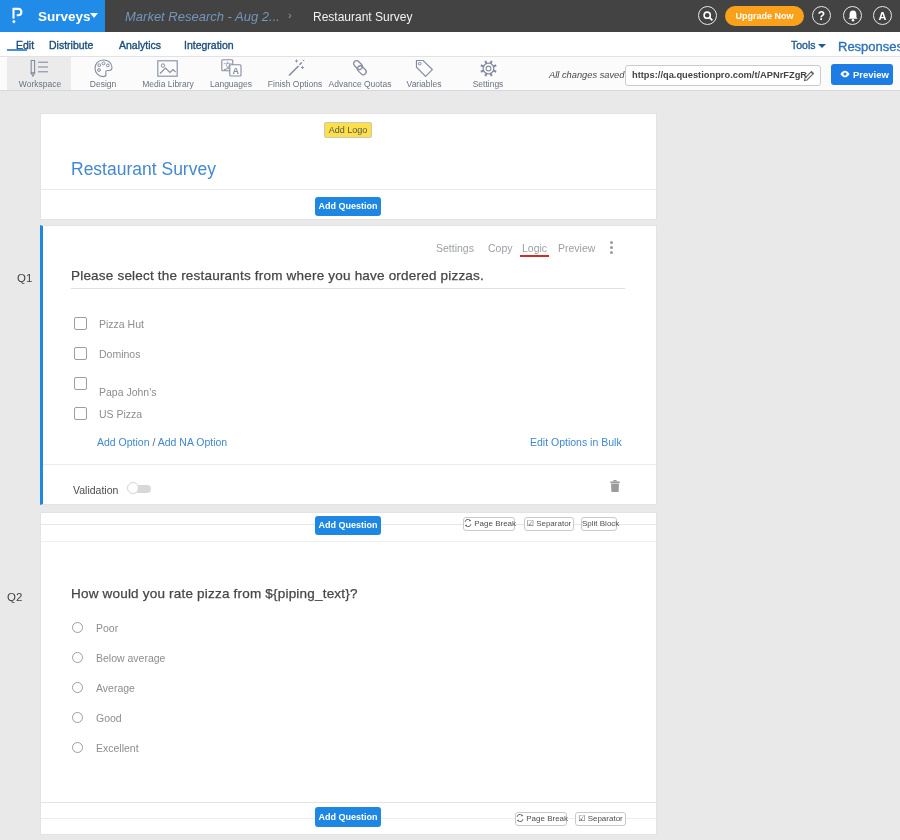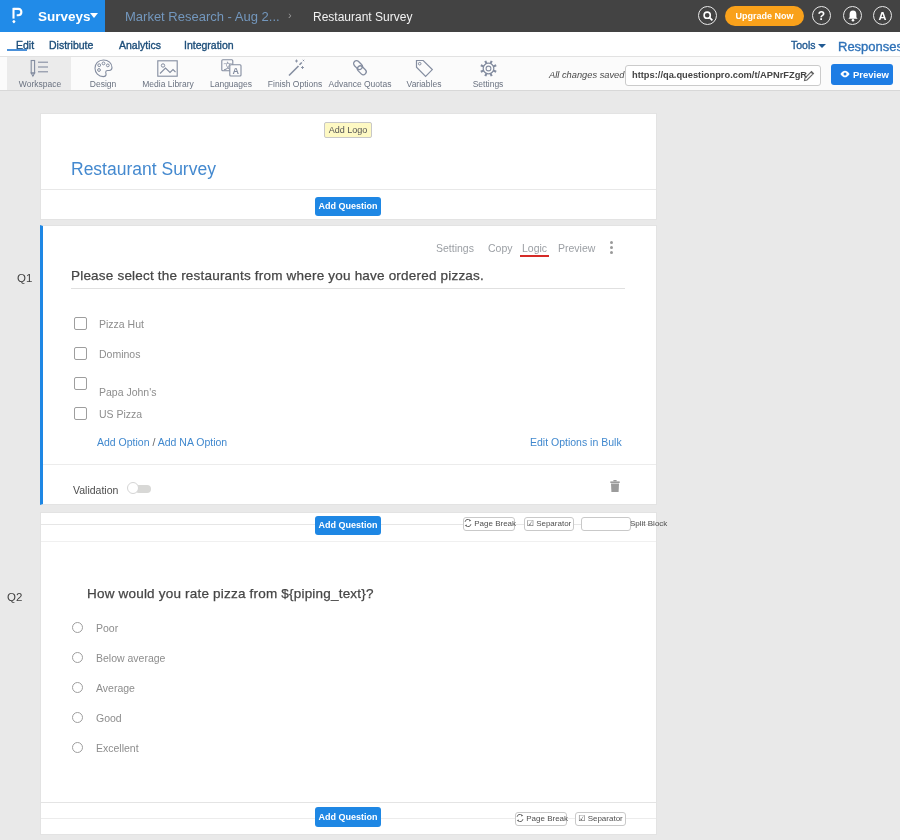--- a/index.html
+++ b/index.html
@@ -32,21 +32,21 @@
 
 <div class="abs topbar"></div>
 <div class="abs logoarea"></div>
 <svg class="abs" style="left:12px; top:7px;" width="12" height="17" viewBox="0 0 12 17">
   <path d="M1.5 1.9 L6.3 1.9 C8.6 1.9 9.4 3.5 9.4 5.1 C9.4 6.8 8.2 8.3 6.3 8.3 L4.7 8.3" fill="none" stroke="#ffffff" stroke-width="2.1"></path>
   <path d="M1.5 0.9 L1.5 11.6" fill="none" stroke="#ffffff" stroke-width="2.1"></path>
   <rect x="0.6" y="13.3" width="2.6" height="2.6" rx="0.7" fill="#ffffff" transform="rotate(45 1.9 14.6)"></rect>
 </svg>
 <div class="abs" style="left:38px; top:9px; color:#fff; font-size:13.5px;font-weight:bold;">Surveys</div>
 <div class="abs" style="left:90px; top:13px; width:0; height:0; border-left:4.5px solid transparent; border-right:4.5px solid transparent; border-top:5px solid #fff;"></div>
-<div class="abs crumb1" style="left:125px; top:9px;">Market Research - Aug 2...</div>
+<div class="abs crumb1" style="left:125px; top:9px;font-style:italic;">Market Research - Aug 2...</div>
 <div class="abs" style="left:288px; top:9px; color:#9a9a9a; font-size:11px;">›</div>
 <div class="abs crumb2" style="left:313px; top:10px;">Restaurant Survey</div>
 
 <div class="abs circ" style="left:698px;"></div>
 <svg class="abs" style="left:703px; top:11px;" width="11" height="11" viewBox="0 0 11 11">
   <circle cx="4.2" cy="4.2" r="3.1" fill="none" stroke="#fff" stroke-width="1.6"></circle>
   <line x1="6.6" y1="6.6" x2="9.4" y2="9.4" stroke="#fff" stroke-width="1.8"></line>
 </svg>
 <div class="abs" style="left:725px; top:6px; width:79px; height:20px; background:#f9a11b; border-radius:10px; color:#fff; font-size:9px; font-weight:700; text-align:center; line-height:20px;">Upgrade Now</div>
 <div class="abs circ" style="left:812px; font-size:12px; font-weight:700; line-height:18px;">?</div>
@@ -159,21 +159,21 @@
 <svg class="abs" style="left:840px; top:70px;" width="10" height="8" viewBox="0 0 10 8">
   <path d="M0.4 4 C2 1.4 3.5 0.7 5 0.7 C6.5 0.7 8 1.4 9.6 4 C8 6.6 6.5 7.3 5 7.3 C3.5 7.3 2 6.6 0.4 4 Z" fill="#fff"></path>
   <circle cx="5" cy="4" r="1.5" fill="#1e7de4"></circle>
 </svg>
 <div class="abs" style="left:853px; top:69px; color:#fff; font-size:9.5px; font-weight:700;">Preview</div>
 
 <div class="abs qlabel" style="left:17px; top:272px;">Q1</div>
 <div class="abs qlabel" style="left:7px; top:591px;">Q2</div>
 
 <div class="abs card" style="left:40px; top:113px; width:617px; height:107px;"></div>
-<div class="abs" style="left:324px; top:122px; width:48px; height:16px; background:#fef9c3; border:1px solid #c8c8c8; border-radius:2px; font-size:9px; color:#555; text-align:center; line-height:14px;">Add Logo</div>
+<div class="abs" style="left:324px; top:122px; width:48px; height:16px; background:#fde047; border:1px solid #c8c8c8; border-radius:2px; font-size:9px; color:#555; text-align:center; line-height:14px;">Add Logo</div>
 <div class="abs" style="left:71px; top:159px; font-size:17.5px; color:#4489cf;">Restaurant Survey</div>
 <div class="abs hline" style="left:41px; top:189px; width:615px;"></div>
 <div class="abs blue-btn" style="left:315px; top:197px; width:66px; height:19px; line-height:19px;">Add Question</div>
 
 <div class="abs card" style="left:40px; top:225px; width:617px; height:280px; border-left:3px solid #1e87e4;"></div>
 <div class="abs tab" style="left:436px;">Settings</div>
 <div class="abs tab" style="left:488px;">Copy</div>
 <div class="abs tab" style="left:522px;">Logic</div>
 <div class="abs tab" style="left:558px;">Preview</div>
 <div class="abs" style="left:520px; top:255px; width:29px; height:2px; background:#d52b27;"></div>
@@ -211,23 +211,23 @@
 <div class="abs hline" style="left:41px; top:524px; width:615px; background:#e6e6e6;"></div>
 <div class="abs hline" style="left:41px; top:541px; width:615px; background:#f0f0f0;"></div>
 <div class="abs blue-btn" style="left:315px; top:516px; width:66px; height:19px; line-height:19px;">Add Question</div>
 <div class="abs smallbtn" style="left:463px; top:517px; width:52px;"><svg width="8" height="8" viewBox="0 0 8 8" style="vertical-align:-1px;">
       <path d="M1.1 2.8 A2.7 2.7 0 0 1 5.9 1.4" fill="none" stroke="#606060" stroke-width="1"></path>
       <path d="M6.9 5.2 A2.7 2.7 0 0 1 2.1 6.6" fill="none" stroke="#606060" stroke-width="1"></path>
       <path d="M5.5 0.2 L7.2 1.7 L5.2 2.4 Z" fill="#606060"></path>
       <path d="M2.5 7.8 L0.8 6.3 L2.8 5.6 Z" fill="#606060"></path>
     </svg> Page Break</div>
 <div class="abs smallbtn" style="left:524px; top:517px; width:50px;">☑ Separator</div>
-<div class="abs smallbtn" style="left:581px; top:517px; width:36px;padding-left:48px;">Split Block</div>
-
-<div class="abs qtext" style="left:71px; top:586px;margin-left:16px;">How would you rate pizza from ${piping_text}?</div>
+<div class="abs smallbtn" style="left:581px; top:517px; width:36px;">Split Block</div>
+
+<div class="abs qtext" style="left:71px; top:586px;">How would you rate pizza from ${piping_text}?</div>
 <div class="abs rad" style="left:72px; top:622px;"></div>
 <div class="abs optlabel" style="left:96px; top:622px;">Poor</div>
 <div class="abs rad" style="left:72px; top:652px;"></div>
 <div class="abs optlabel" style="left:96px; top:652px;">Below average</div>
 <div class="abs rad" style="left:72px; top:682px;"></div>
 <div class="abs optlabel" style="left:96px; top:682px;">Average</div>
 <div class="abs rad" style="left:72px; top:712px;"></div>
 <div class="abs optlabel" style="left:96px; top:712px;">Good</div>
 <div class="abs rad" style="left:72px; top:742px;"></div>
 <div class="abs optlabel" style="left:96px; top:742px;">Excellent</div>

